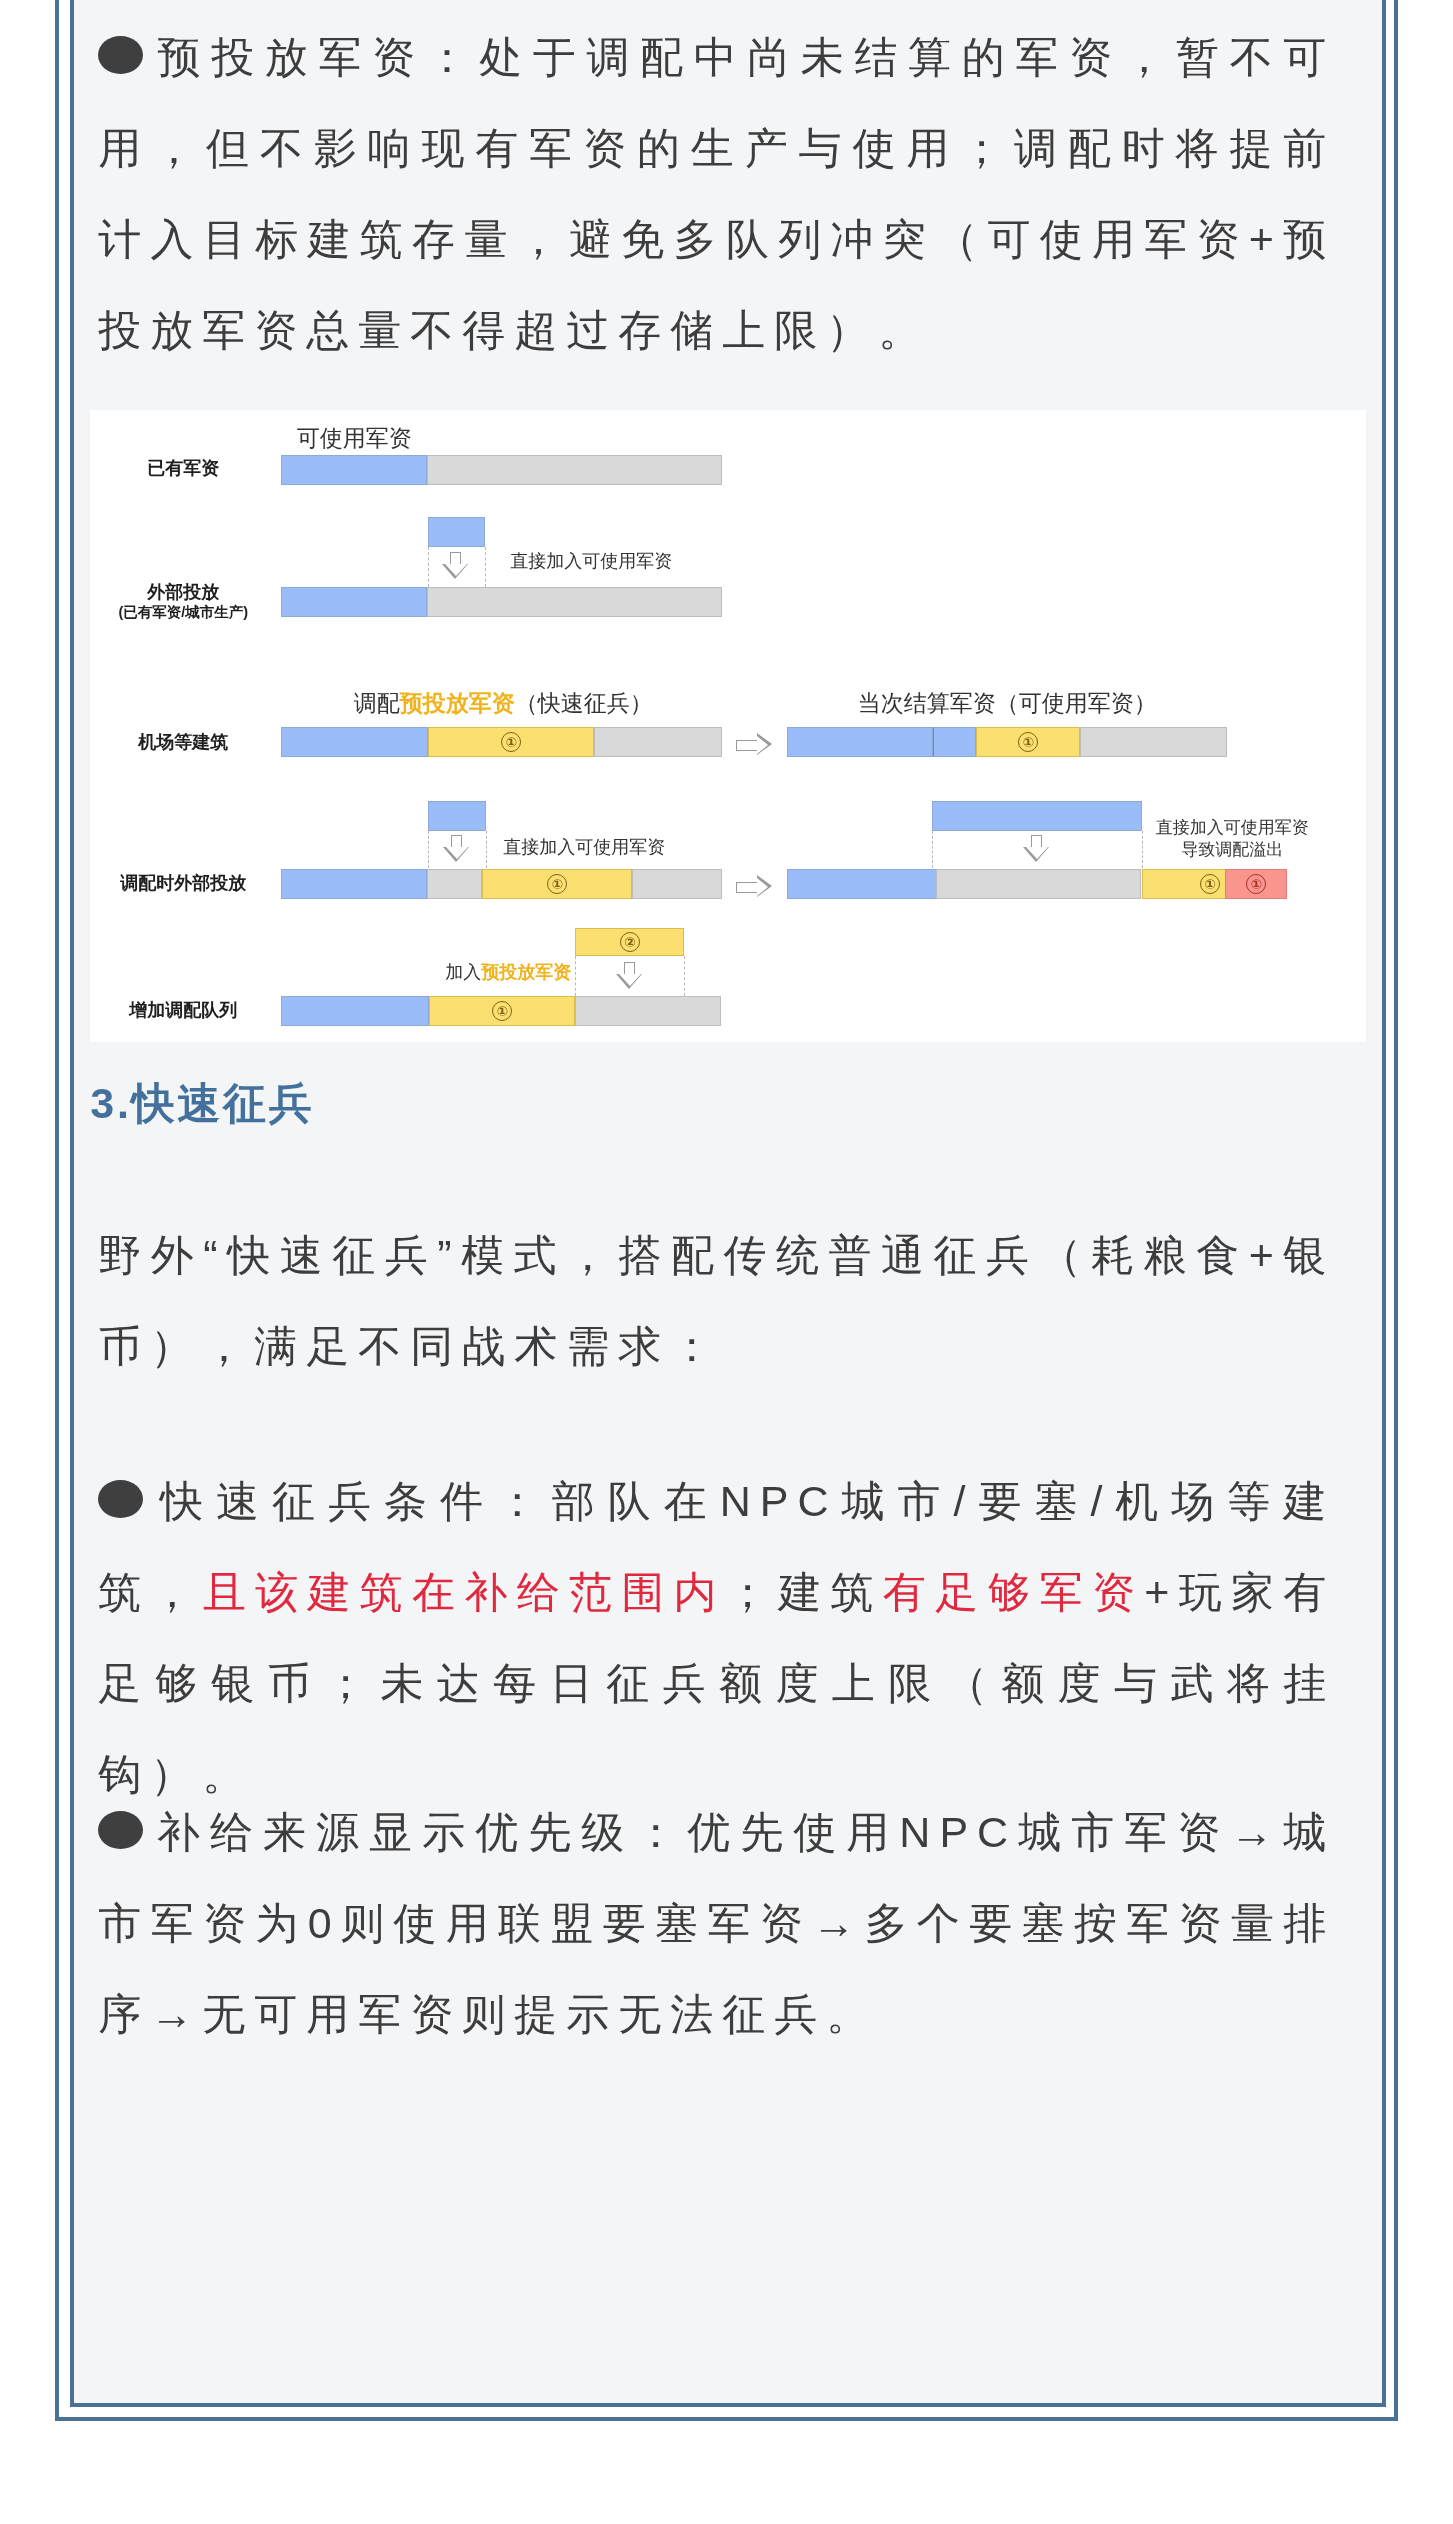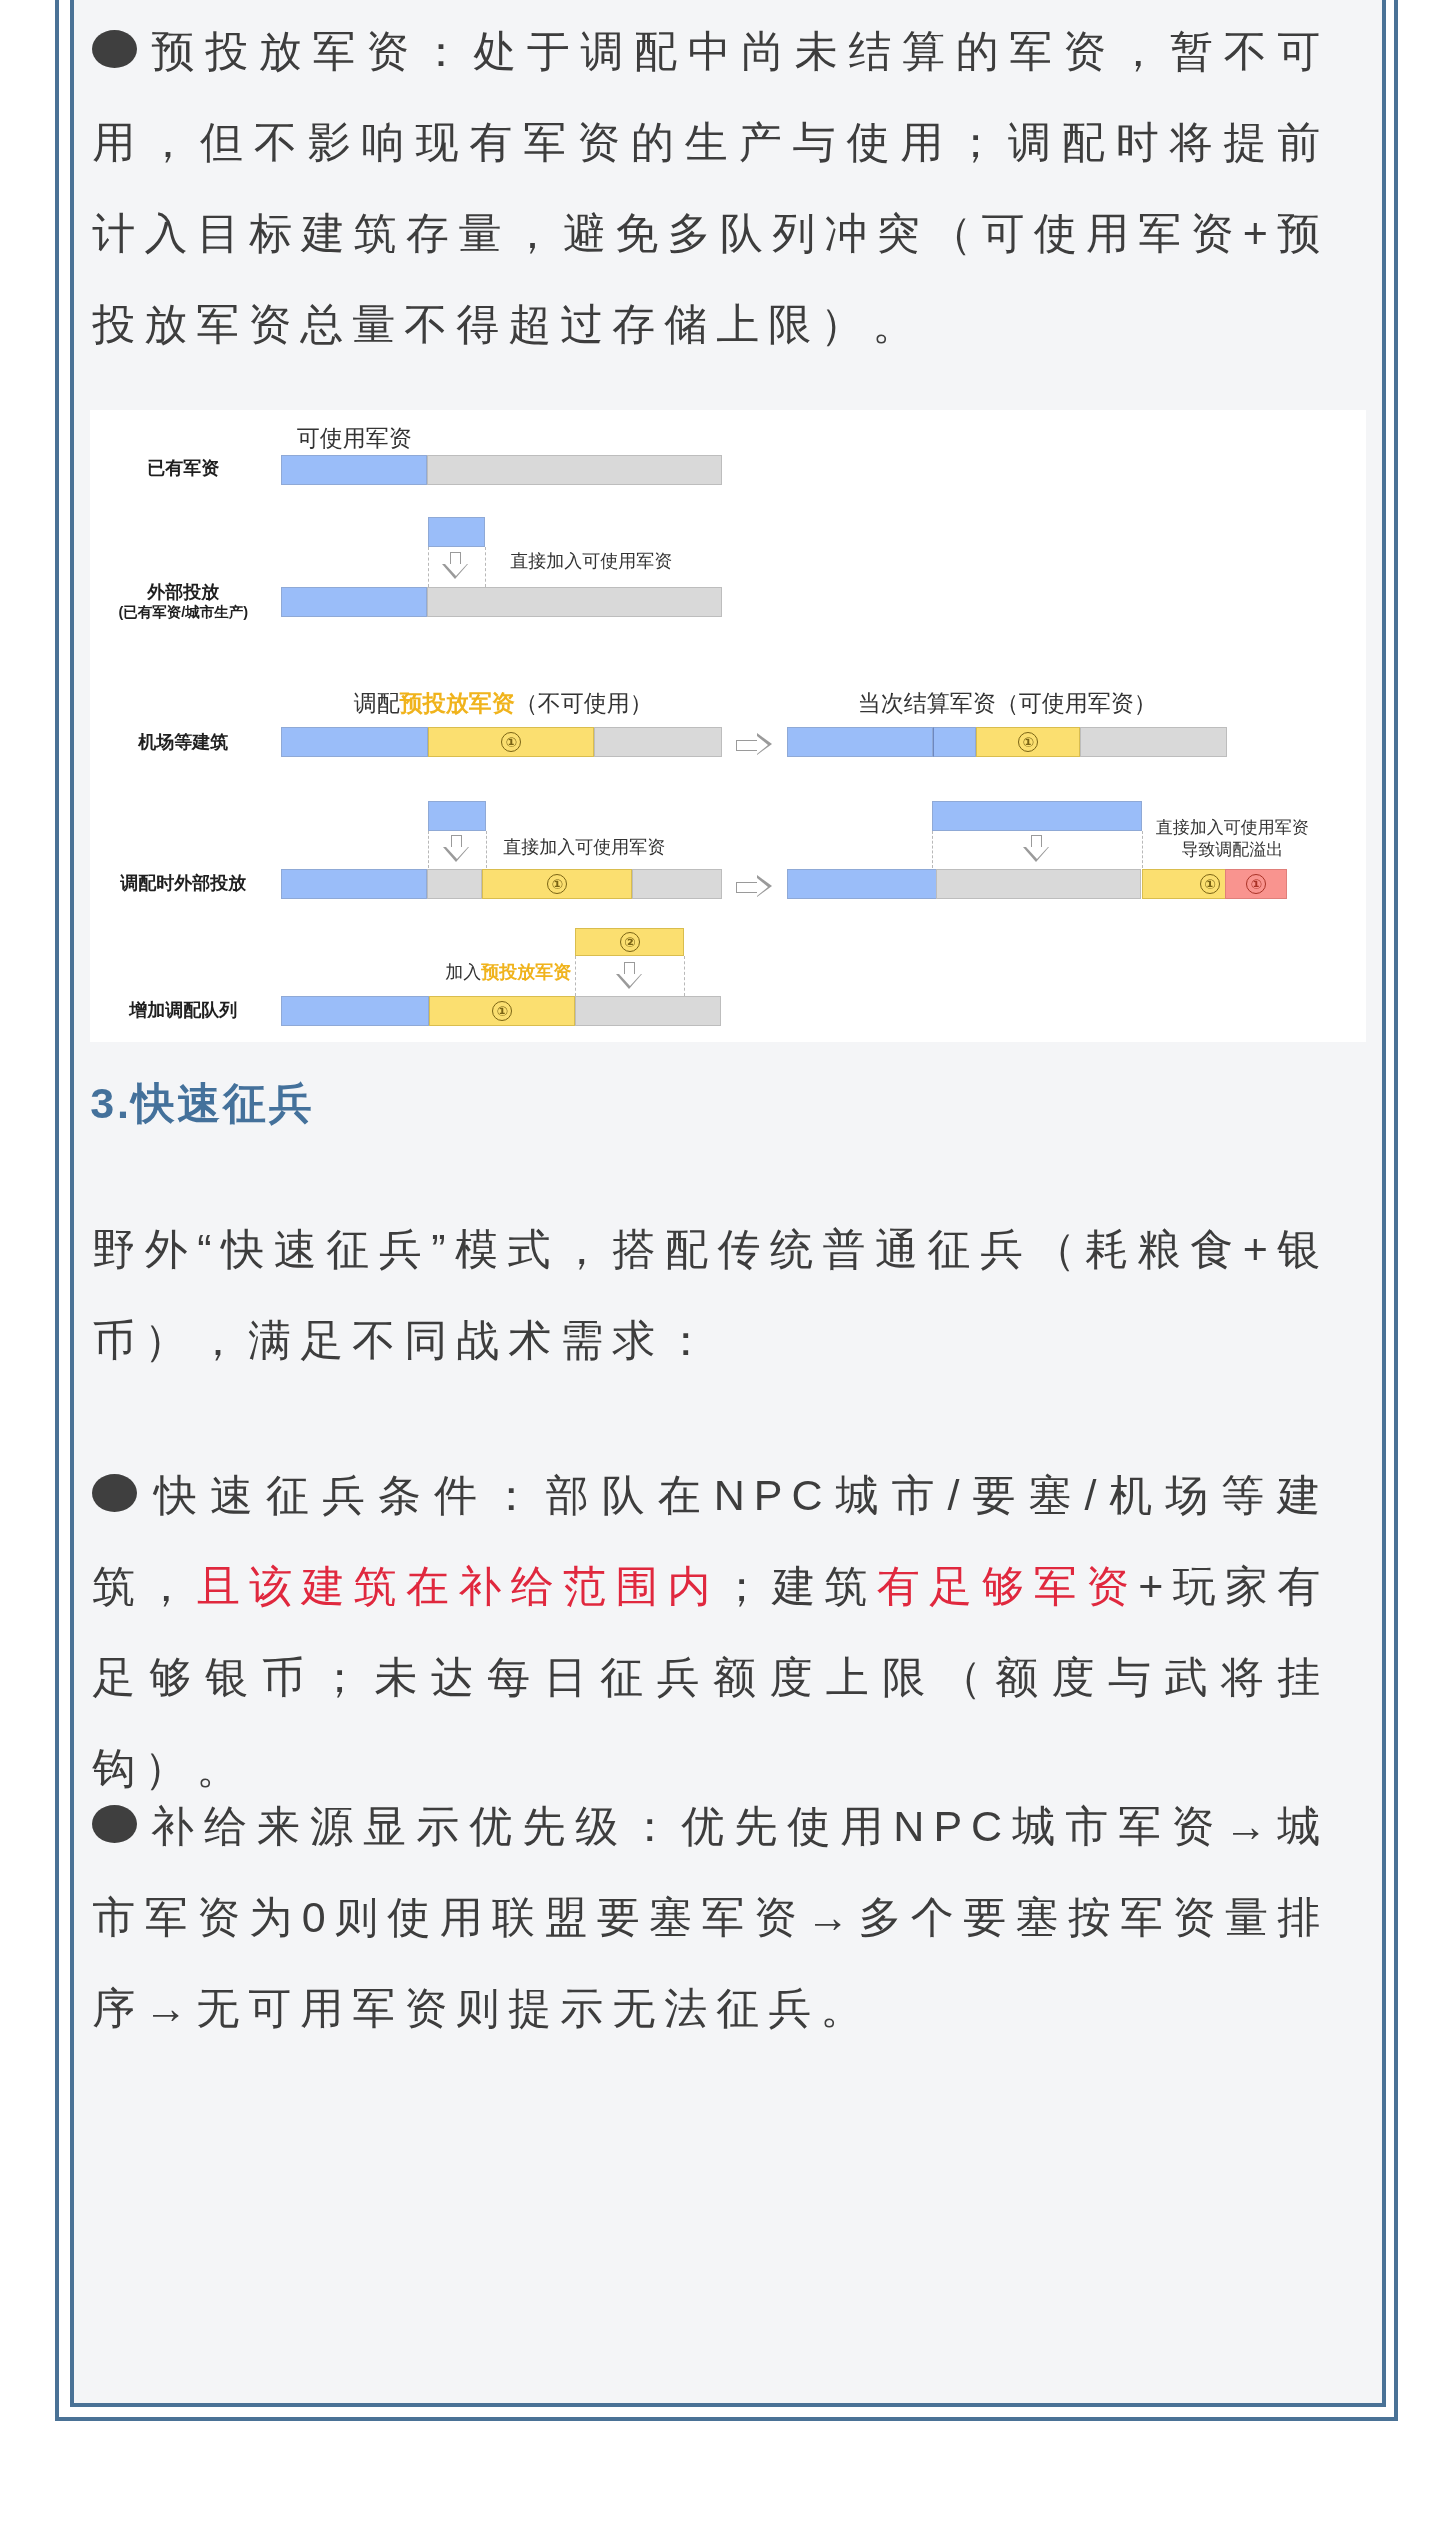--- a/index.html
+++ b/index.html
@@ -9,21 +9,21 @@
   }
   .outer-frame{
     position:absolute;left:55px;top:-12.7px;width:1343px;height:2434px;
     border:4.5px solid #4a7296;box-sizing:border-box;background:#ffffff;
   }
   .inner-panel{
     position:absolute;left:70px;top:-12.7px;width:1316px;height:2420px;
     border:4.5px solid #4a7296;box-sizing:border-box;background:#f4f5f7;
   }
   .body-text{
-    position:absolute;left:16.3px;width:1237px;margin:2px;
+    position:absolute;left:16.3px;width:1237px;margin:8px;
     font-size:43px;line-height:91px;letter-spacing:9px;color:#3d3d3d;
     text-align:justify;
   }
   .dot{
     display:inline-block;width:45px;height:38px;border-radius:50%;
     background:#3f3f3f;margin-right:12.7px;vertical-align:-1.8px;
   }
   .red{color:#e0283e;}
   .section-heading{
     position:absolute;left:16.3px;margin:0;font-size:43px;font-weight:bold;
@@ -96,21 +96,21 @@
     </div>
     <div class="dg-text" style="left:420px;top:139px">直接加入可使用军资</div>
     <div class="row-label" style="top:172px">
       <span>外部投放</span>
       <span class="sub">(已有军资/城市生产)</span>
     </div>
     <div class="seg blue" style="left:191px;width:146px;top:177px"></div>
     <div class="seg gray" style="left:337px;width:295px;top:177px"></div>
 
     <div class="dg-title" style="left:263px;width:300px;top:278px">
-      <span>调配</span><span class="gold">预投放军资</span><span>（不可使用）</span>
+      <span>调配</span><span class="gold">预投放军资</span><span>（快速征兵）</span>
     </div>
     <div class="dg-title" style="left:697px;width:440px;top:278px">当次结算军资（可使用军资）</div>
     <div class="row-label" style="top:322px">机场等建筑</div>
     <div class="seg blue" style="left:191px;width:147px;top:317px"></div>
     <div class="seg yellow" style="left:338px;width:166px;top:317px">
         <span class="badge">①</span>
       </div>
     <div class="seg gray" style="left:504px;width:128px;top:317px"></div>
     <div class="rar" style="left:646px;top:323px">
       <div class="stem"></div>

